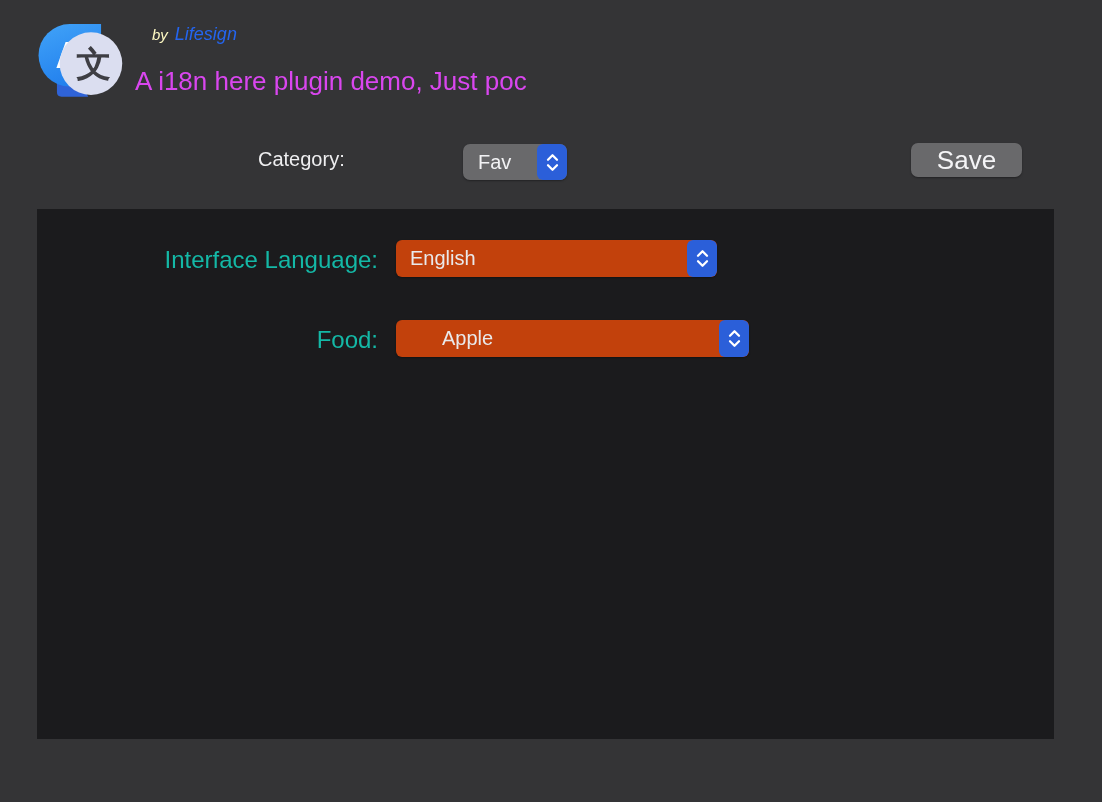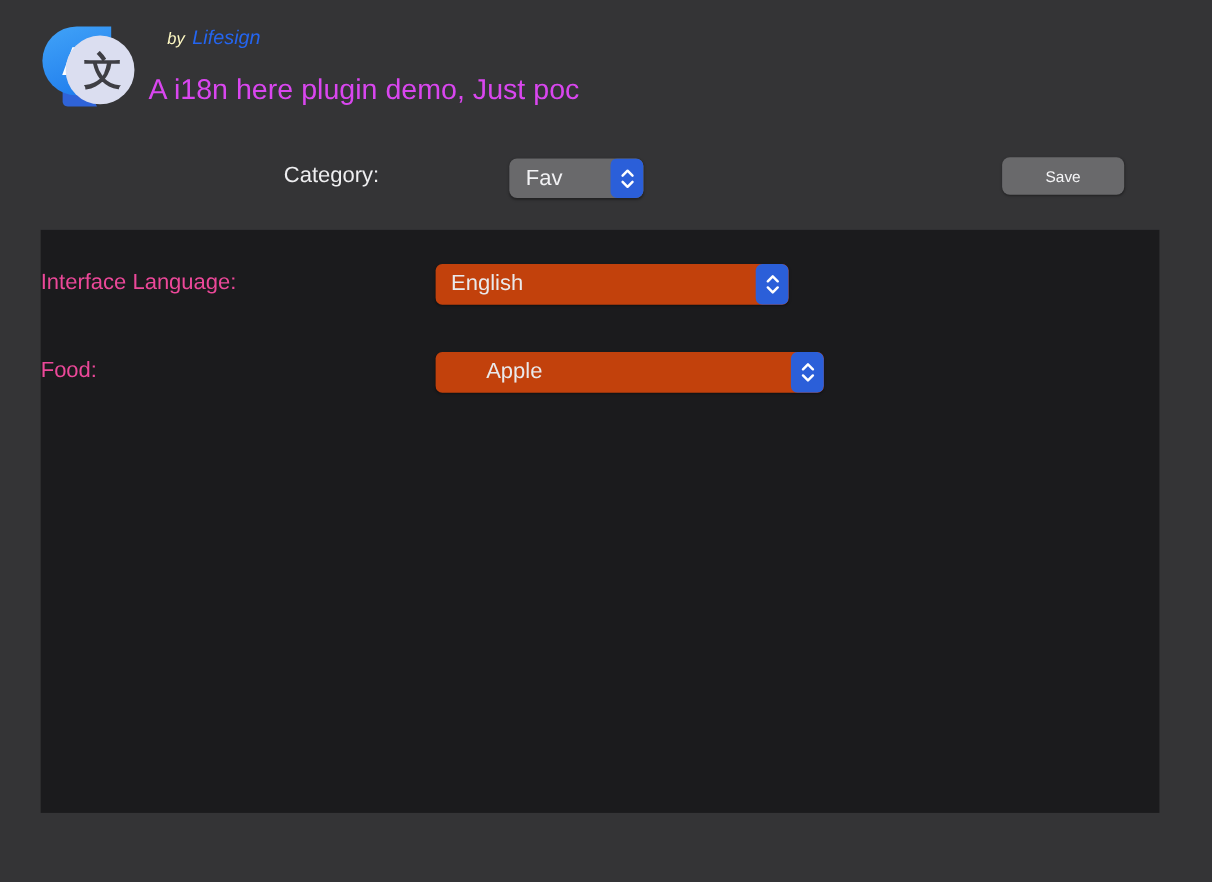--- a/index.html
+++ b/index.html
@@ -17,41 +17,41 @@
   .title-row { position: absolute; left: 135px; top: 24px; display: flex; align-items: baseline; white-space: nowrap; }
   .app-title { font-size: 22px; font-weight: 700; color: #e4e4e6; letter-spacing: .2px; }
   .by-label { font-size: 15px; font-style: italic; color: #fef9c3; margin-left: 17px; }
   .author-link { font-size: 18px; font-style: italic; font-weight: 500; color: #2465f0; margin-left: 7px; cursor: pointer; }
   .subtitle { position: absolute; left: 135px; top: 66px; font-size: 26px; color: #d946ef; }
 
   
   .category-label { position: absolute; left: 258px; top: 148px; width: 180px; text-align: left; font-size: 20px; color: #eeeef0; }
   .save-button {
     position: absolute; left: 911px; top: 143px; width: 111px; height: 34px;
-    background: #69696b; border-radius: 7px; color: #f5f5f7; font-size: 14px;
+    background: #69696b; border-radius: 7px; color: #f5f5f7; font-size: 26px;
     display: flex; align-items: center; justify-content: center;
     box-shadow: 0 1px 2px rgba(0,0,0,.35); cursor: pointer;
   }
 
   
   .popup {
     position: absolute; display: flex; align-items: stretch;
     border-radius: 7px; box-shadow: 0 1px 2px rgba(0,0,0,.35); cursor: pointer;
     overflow: hidden;
   }
   .popup .popup-value { flex: 1; display: flex; align-items: center; padding-left: 15px; font-size: 20px; color: #f2f2f4; }
   .popup .popup-cap {
     width: 30px; display: flex; align-items: center; justify-content: center;
     background: #2b5fd9; border-radius: 6px;
   }
-  .popup-category { left: 463px; top: 144px; width: 122px; height: 36px; background: #69696b; }
+  .popup-category { left: 463px; top: 144px; width: 104px; height: 36px; background: #69696b; }
 
   
   .panel { position: absolute; left: 37px; top: 209px; width: 1017px; height: 530px; background: #1b1b1d; }
-  .field-label { position: absolute; left: 0; width: 341px; font-size: 20px; color: #ec4899; }
+  .field-label { position: absolute; left: 0; width: 341px; text-align: right; font-size: 24px; color: #14b8a6; }
   .field-label.row-1 { top: 37px; }
   .field-label.row-2 { top: 117px; }
   .popup-field { left: 359px; width: 321px; height: 37px; background: #c2410c; border-radius: 6px; }
   .popup-field .popup-value { color: #e9e9eb; padding-left: 14px; }
   .popup-field.row-1 { top: 31px; }
   .popup-field.row-2 { top: 111px; padding-left: 32px; }
 </style>
 </head>
 <body>
 

